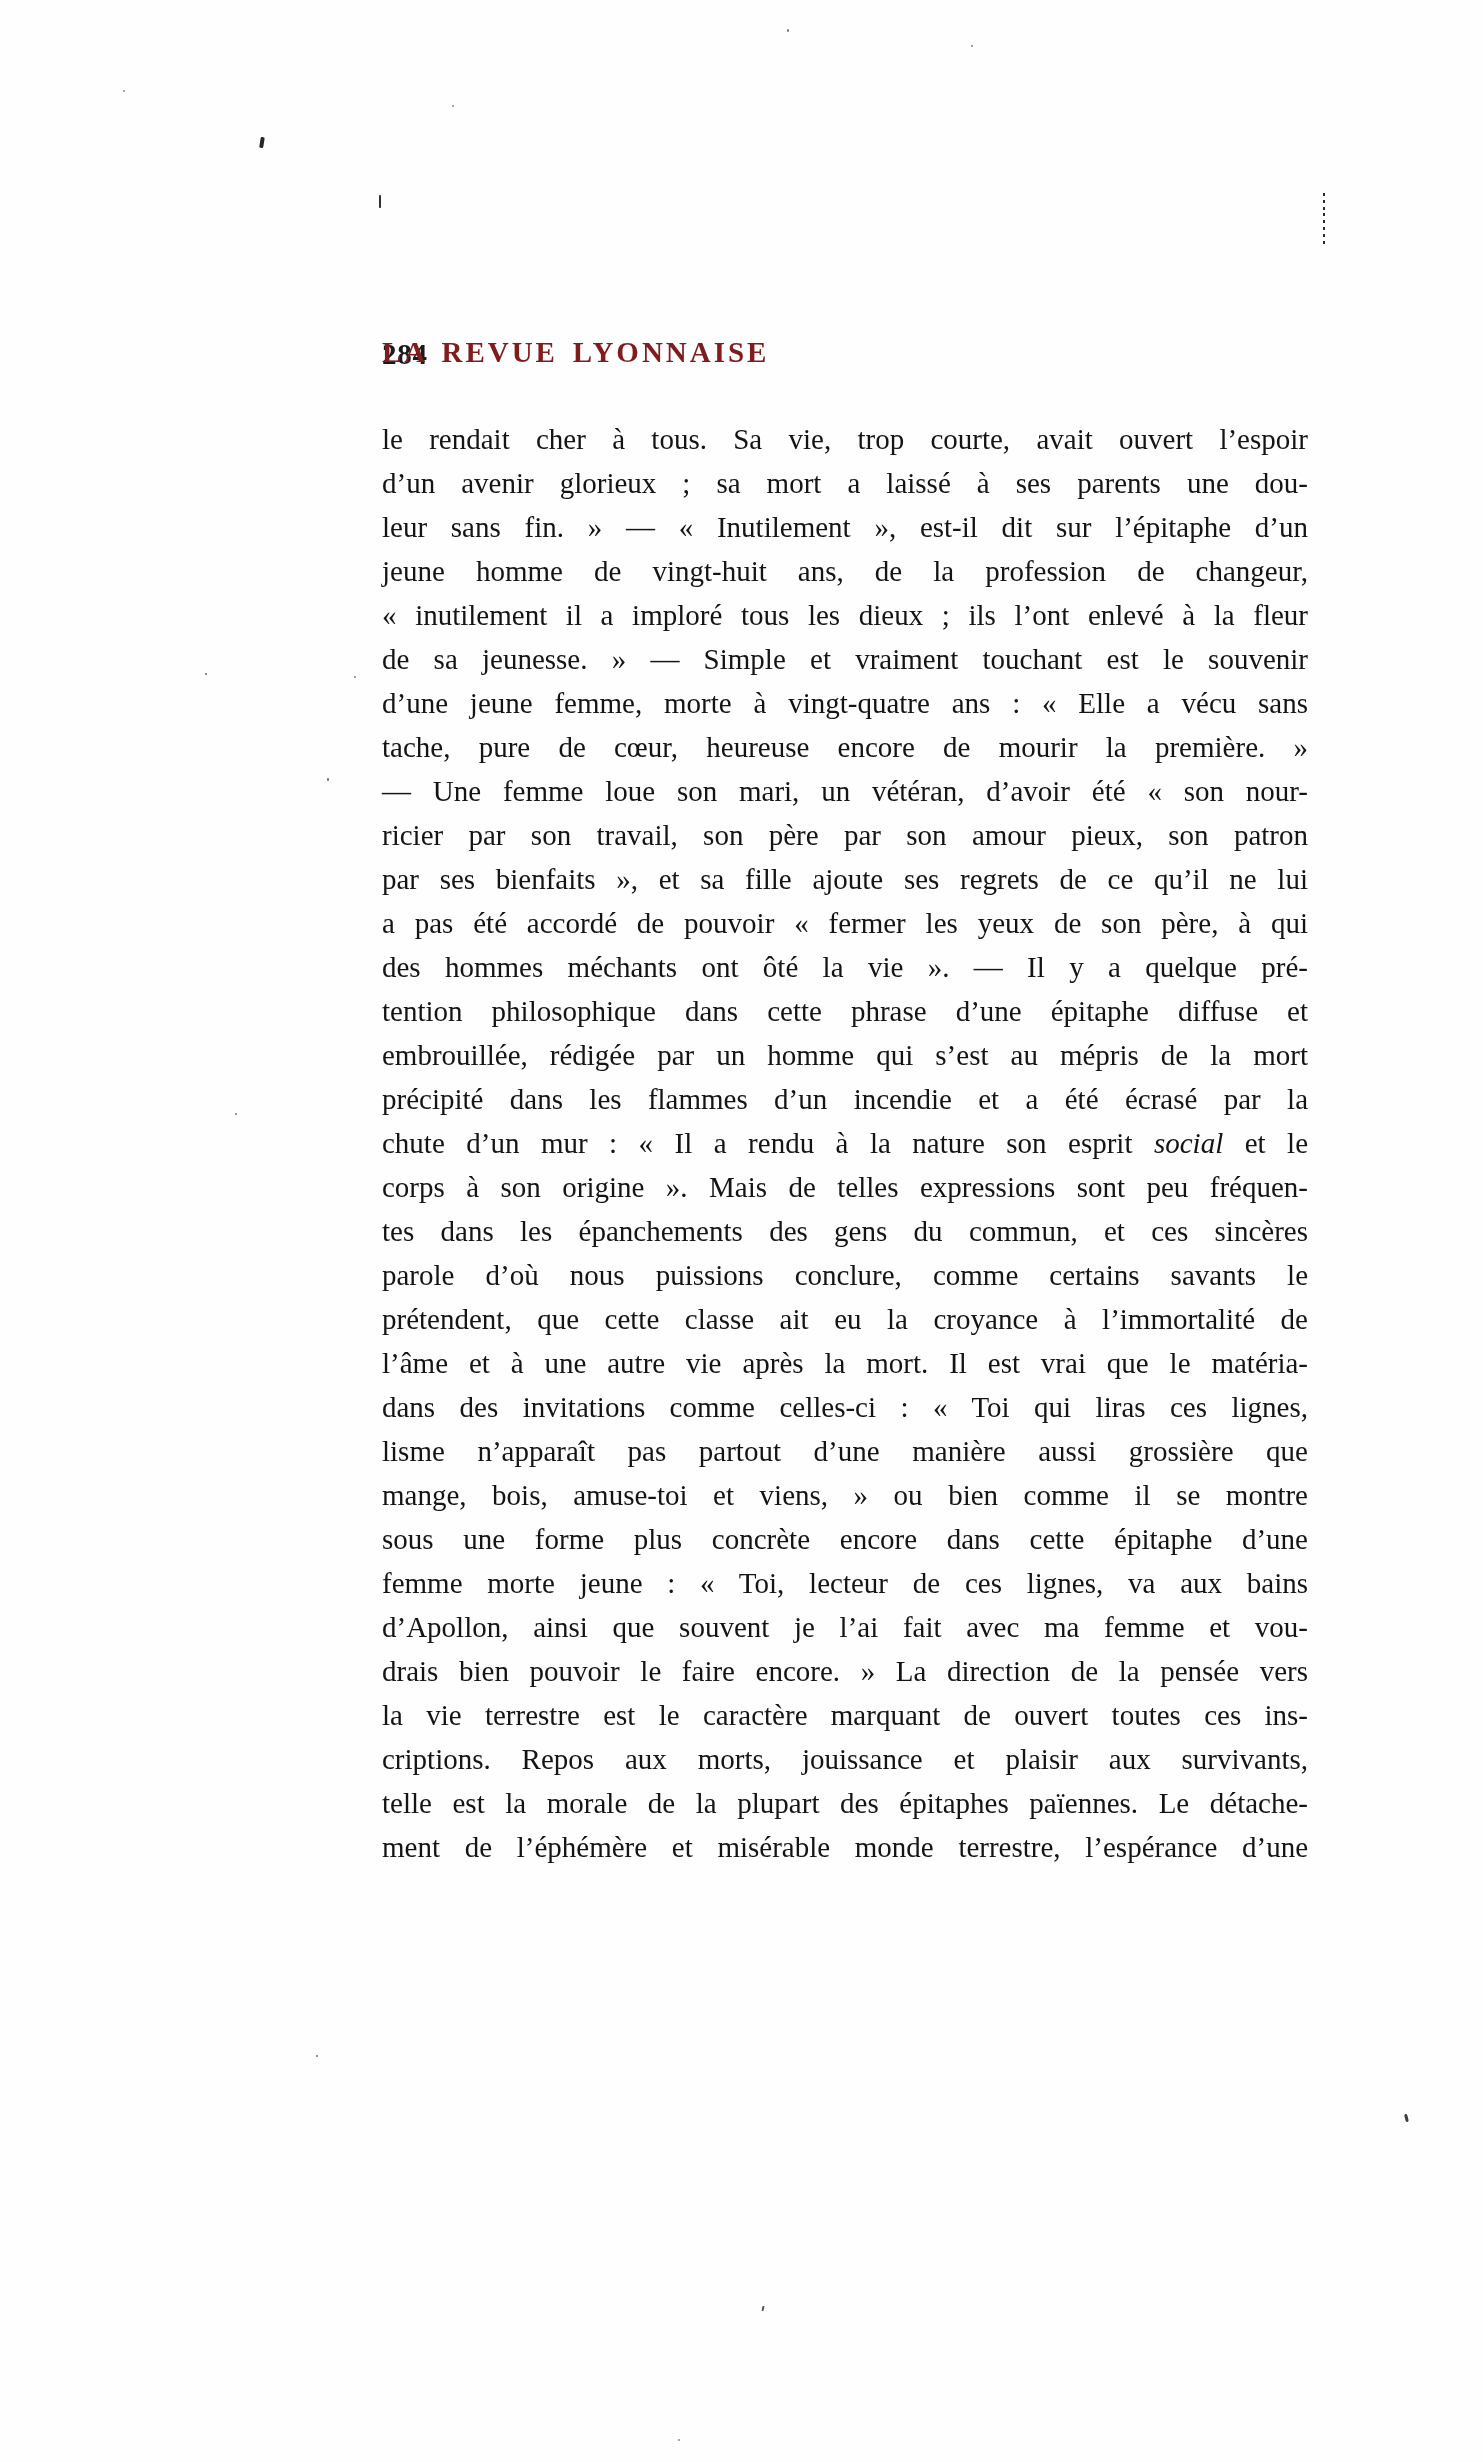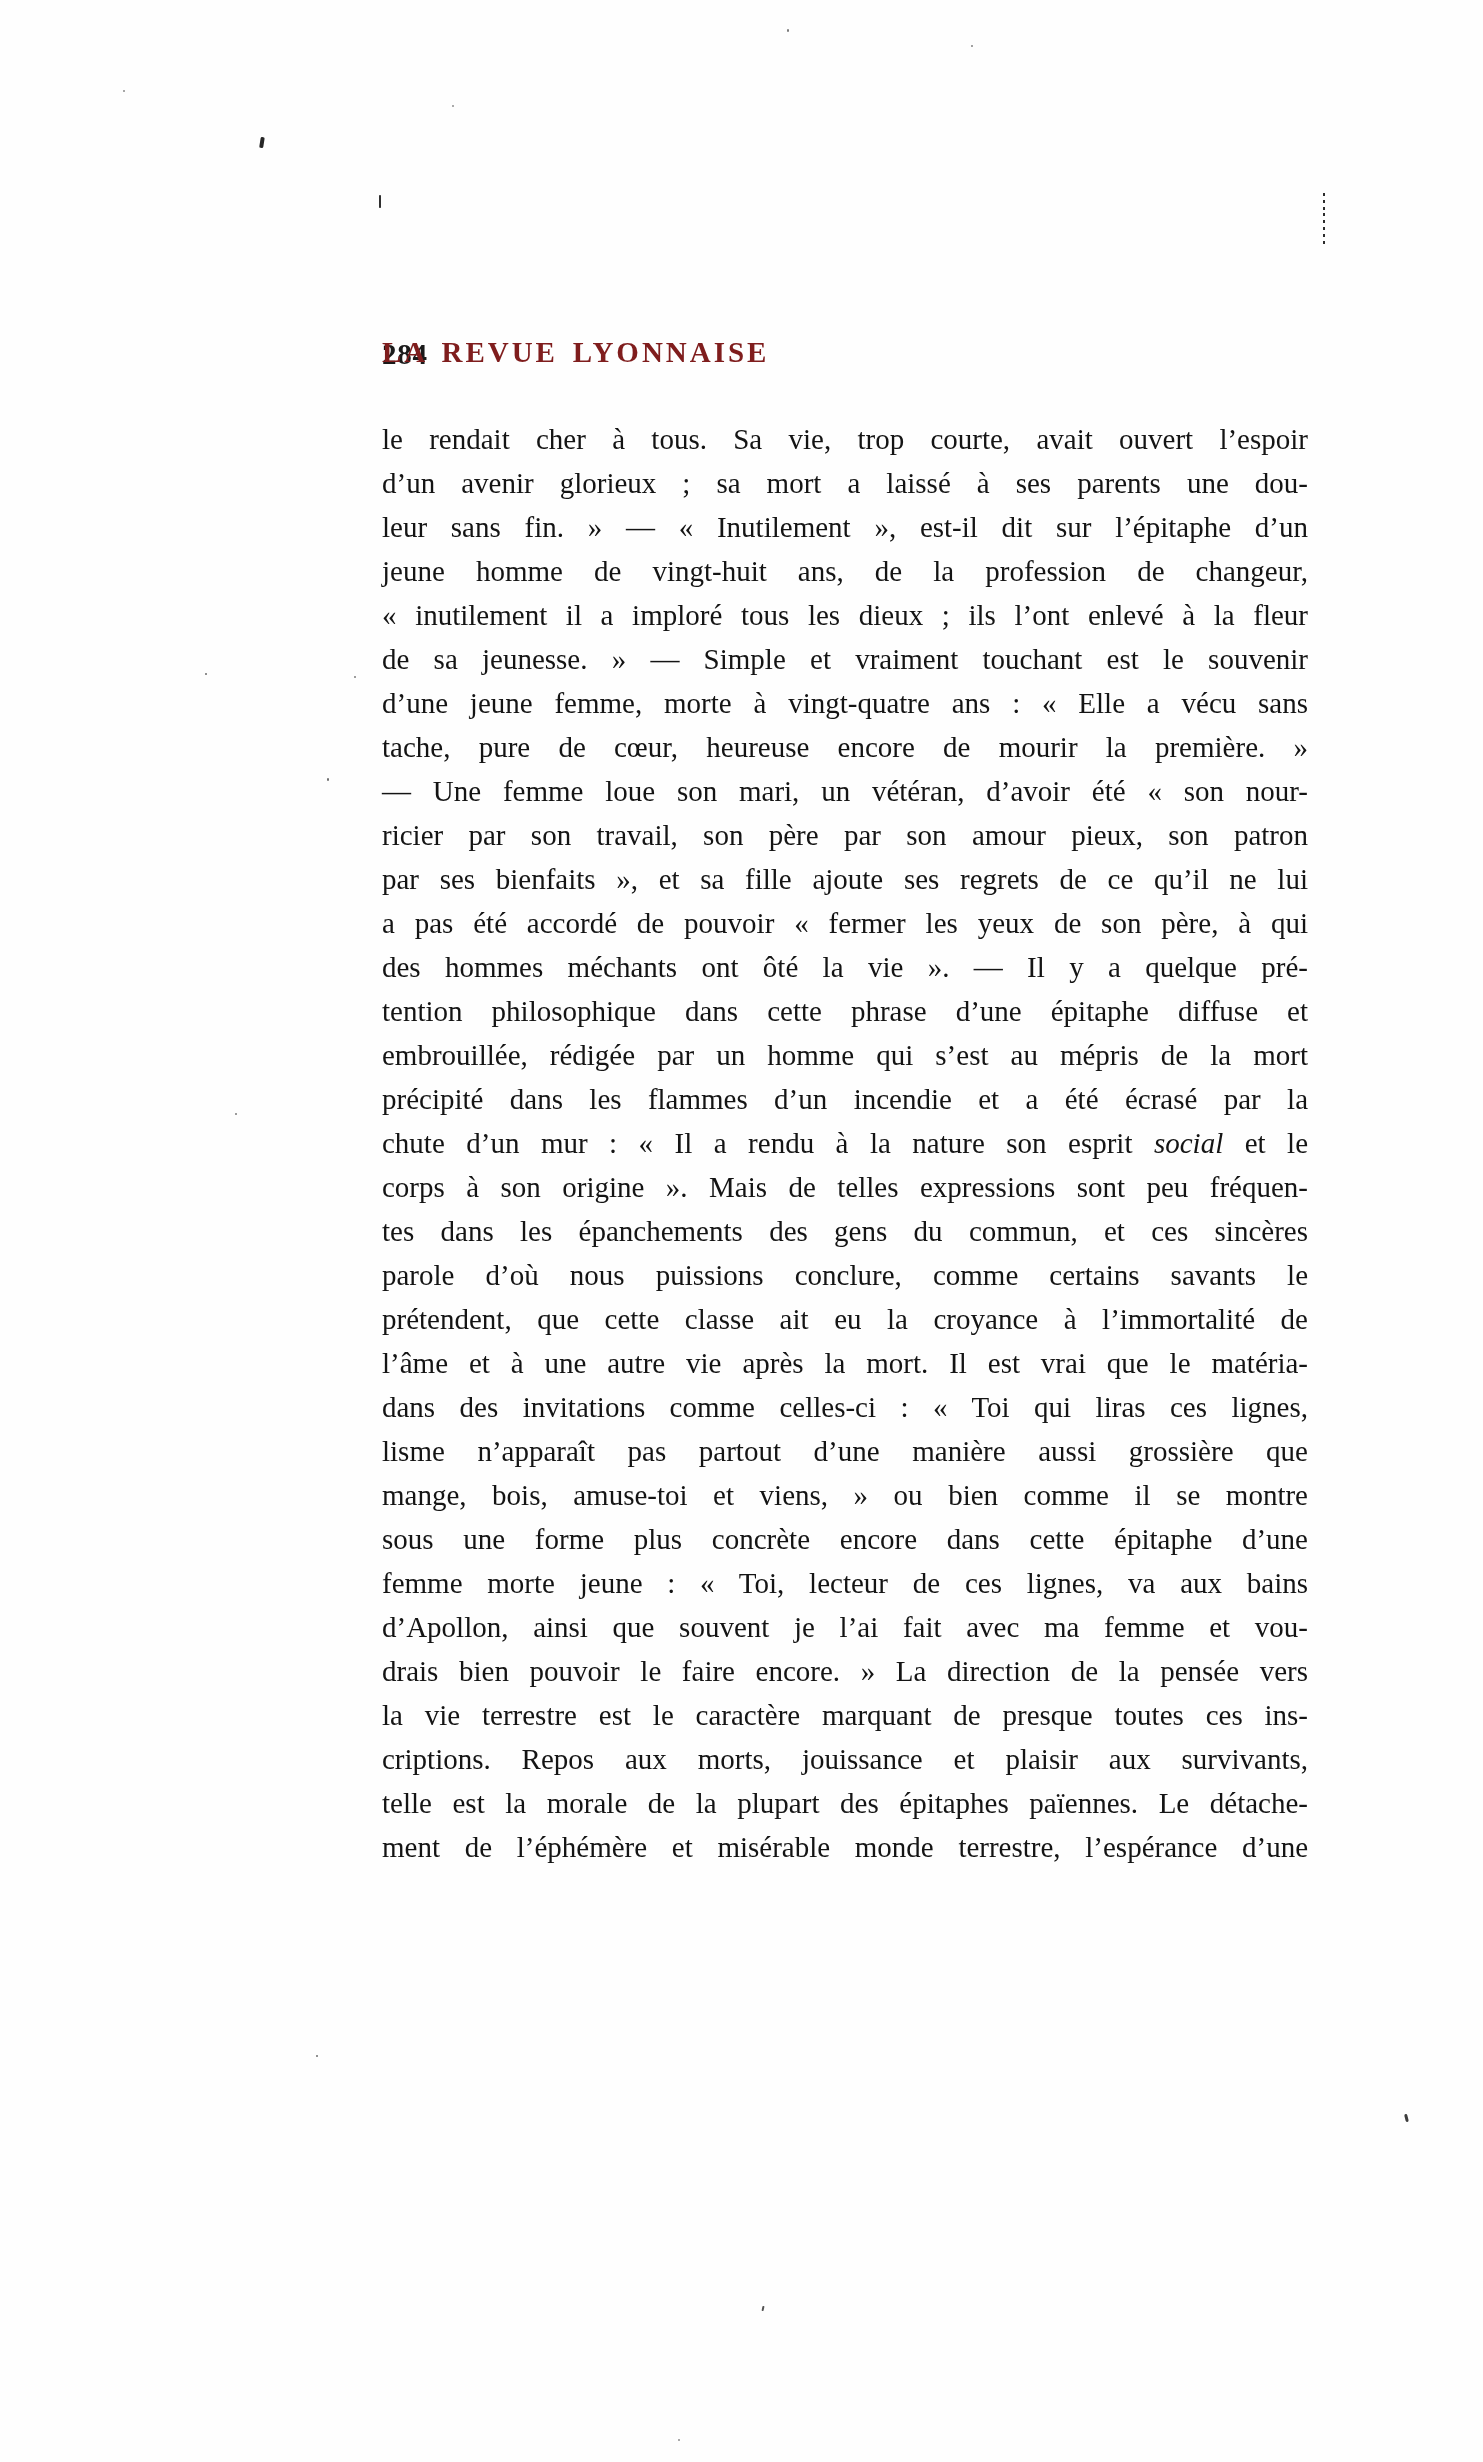--- a/index.html
+++ b/index.html
@@ -125,21 +125,21 @@
       <div class="line">parole d’où nous puissions conclure, comme certains savants le</div>
       <div class="line">prétendent, que cette classe ait eu la croyance à l’immortalité de</div>
       <div class="line">l’âme et à une autre vie après la mort. Il est vrai que le matéria-</div>
       <div class="line">dans des invitations comme celles-ci : « Toi qui liras ces lignes,</div>
       <div class="line">lisme n’apparaît pas partout d’une manière aussi grossière que</div>
       <div class="line">mange, bois, amuse-toi et viens, » ou bien comme il se montre</div>
       <div class="line">sous une forme plus concrète encore dans cette épitaphe d’une</div>
       <div class="line">femme morte jeune : « Toi, lecteur de ces lignes, va aux bains</div>
       <div class="line">d’Apollon, ainsi que souvent je l’ai fait avec ma femme et vou-</div>
       <div class="line">drais bien pouvoir le faire encore. » La direction de la pensée vers</div>
-      <div class="line">la vie terrestre est le caractère marquant de presque toutes ces ins-</div>
+      <div class="line">la vie terrestre est le caractère marquant de ouvert toutes ces ins-</div>
       <div class="line">criptions. Repos aux morts, jouissance et plaisir aux survivants,</div>
       <div class="line">telle est la morale de la plupart des épitaphes païennes. Le détache-</div>
       <div class="line">ment de l’éphémère et misérable monde terrestre, l’espérance d’une</div>
     </main>
 
   <div class="speck sp1"></div>
   <div class="speck sp2"></div>
   <div class="speck sp3"></div>
   <div class="speck sp4"></div>
   <div class="speck sp5"></div>

